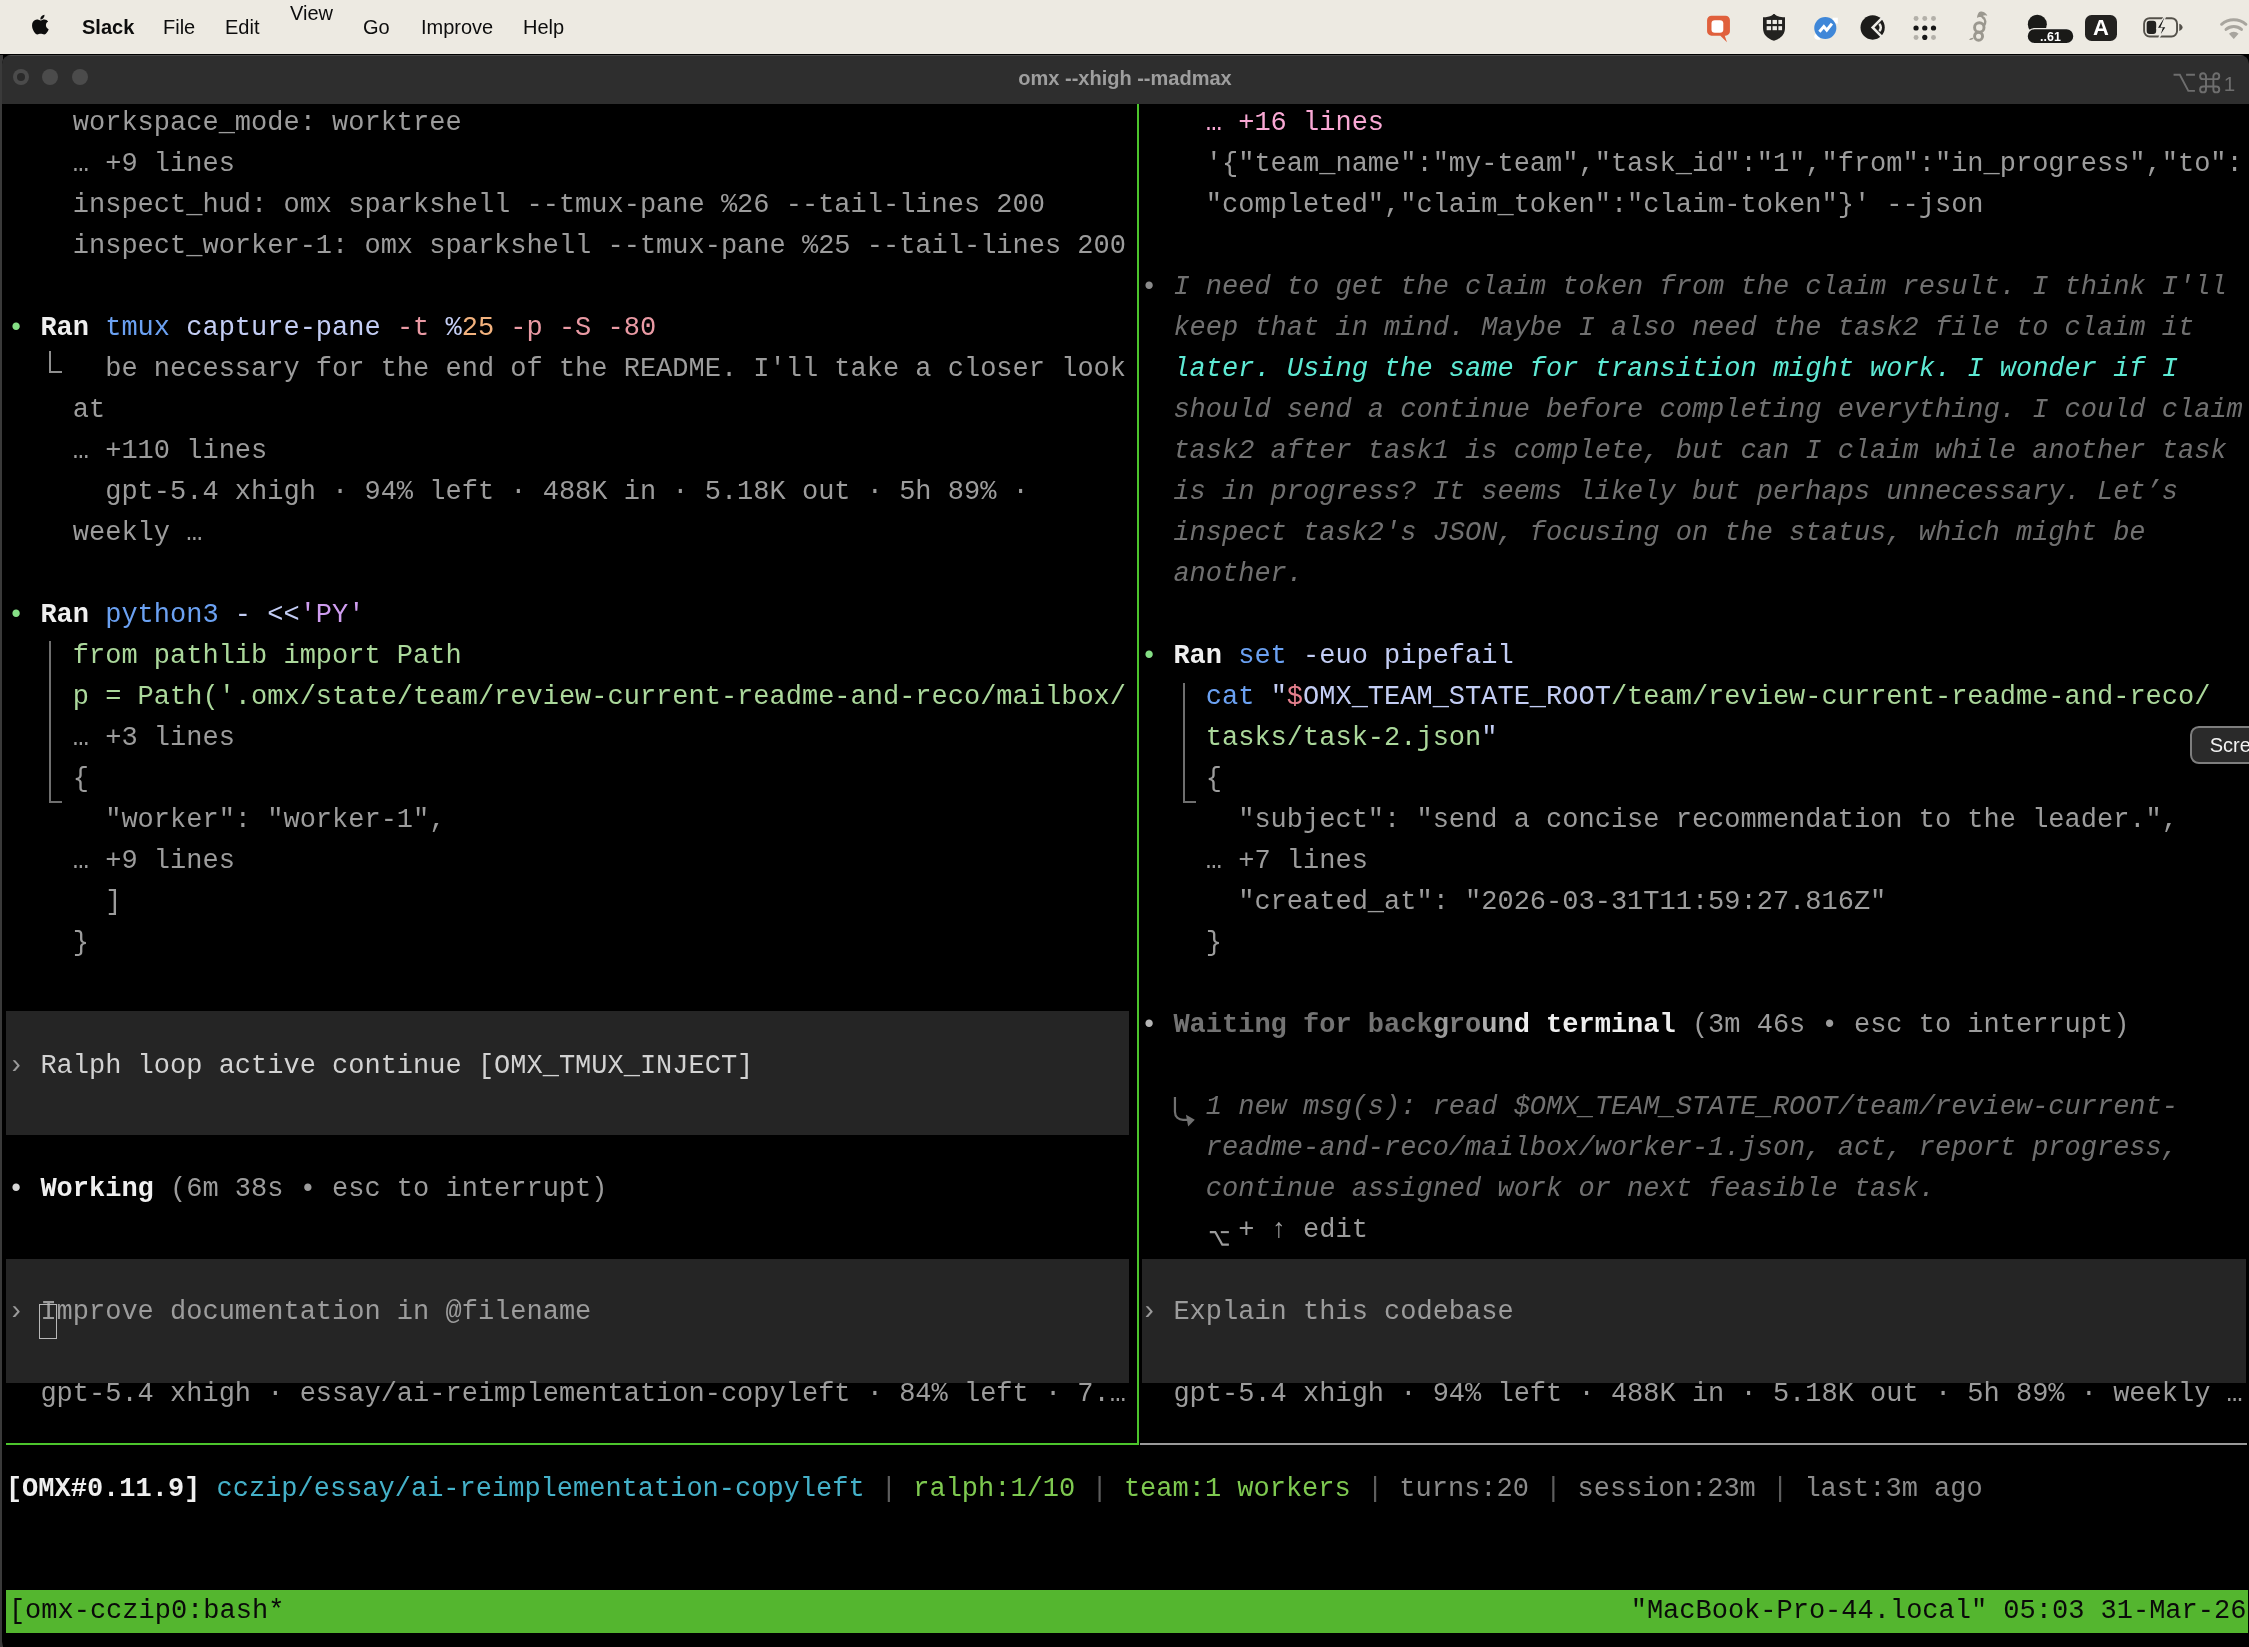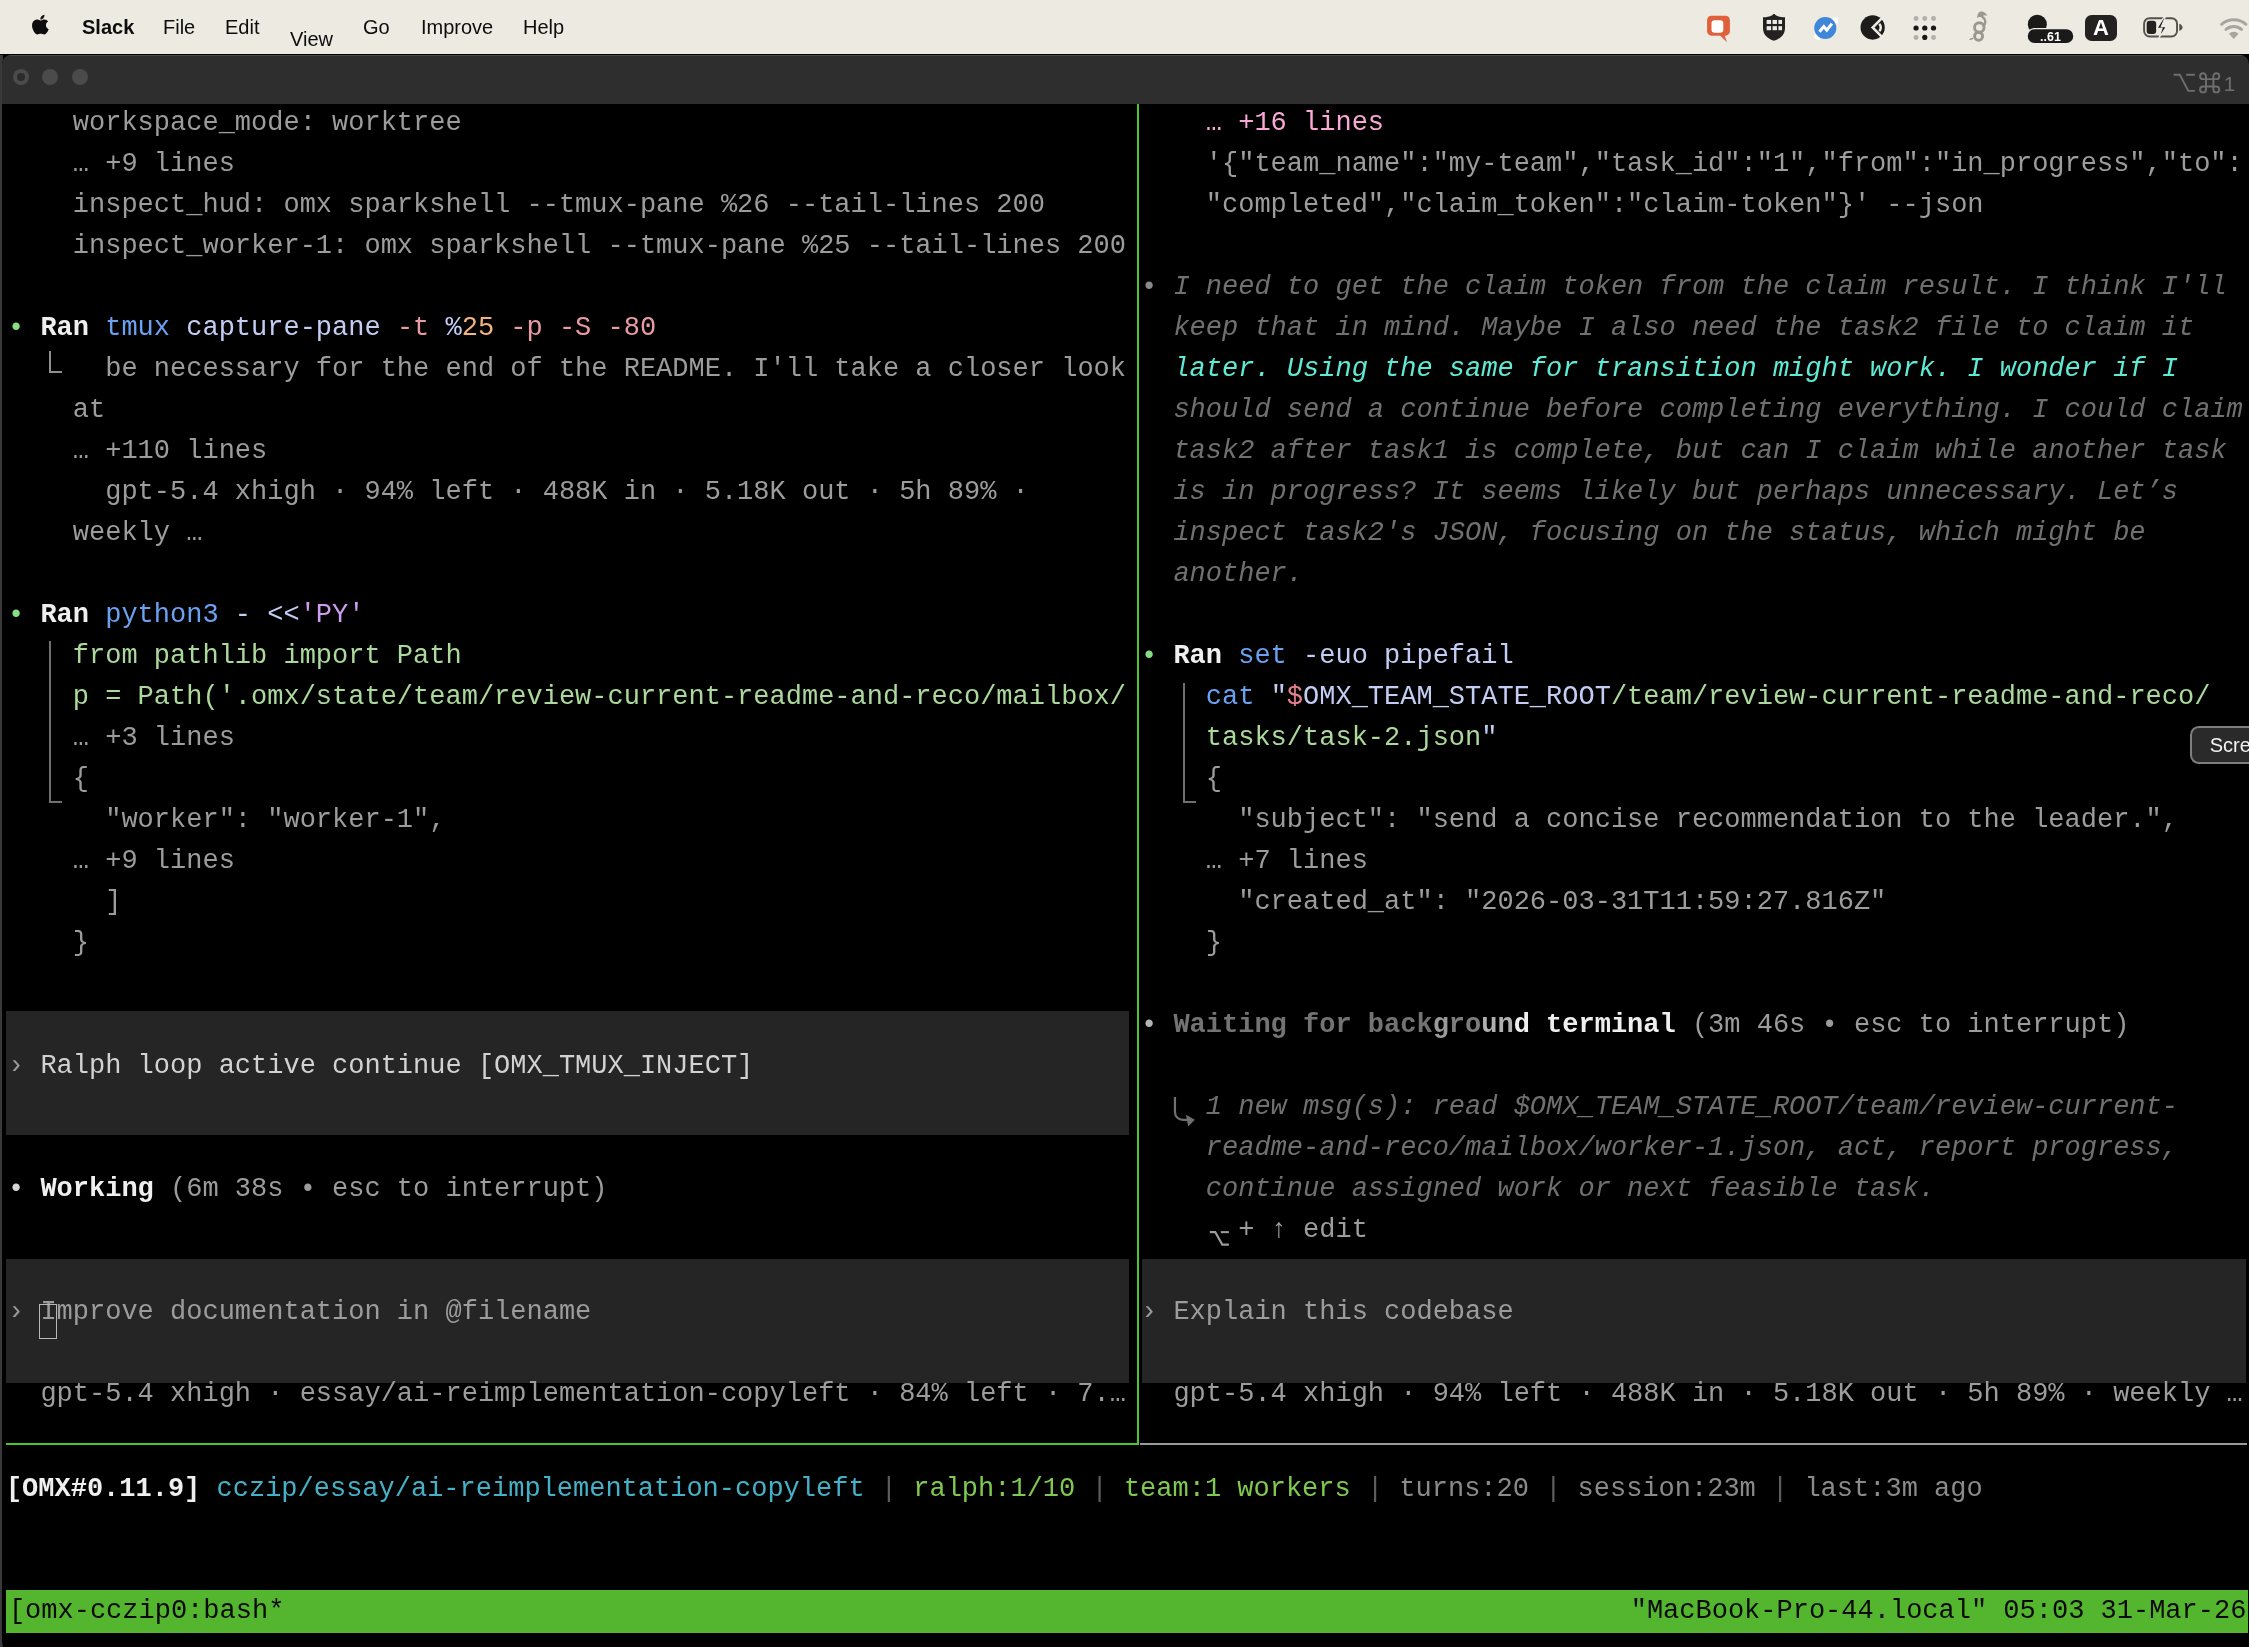--- a/index.html
+++ b/index.html
@@ -3,21 +3,21 @@
 html,body{margin:0;padding:0;width:2250px;height:1648px;background:#000;overflow:hidden}
 *{box-sizing:border-box}
 .abs{position:absolute}
 </style></head>
 <body>
 <div class="abs" style="left:0;top:0;width:2250px;height:54px;background:#edeae2"></div>
 <div class="abs" style="top:0;left:0;height:54px;font-family:'Liberation Sans',sans-serif;font-size:20px;color:#0d0d0d">
 <span class="abs" style="left:82px;top:15.5px;font-weight:bold">Slack</span>
 <span class="abs" style="left:163px;top:15.5px">File</span>
 <span class="abs" style="left:225px;top:15.5px">Edit</span>
-<span class="abs" style="left:290px;top:28px">View</span>
+<span class="abs" style="left:290px;top:2px">View</span>
 <span class="abs" style="left:363px;top:15.5px">Go</span>
 <span class="abs" style="left:421px;top:15.5px">Improve</span>
 <span class="abs" style="left:523px;top:15.5px">Help</span>
 </div>
 <svg class="abs" style="left:30px;top:14px" width="20.7" height="25" viewBox="0 0 170 200">
 <path fill="#0d0d0d" d="M150.37 130.25c-2.45 5.66-5.35 10.87-8.71 15.66-4.58 6.53-8.33 11.05-11.22 13.56-4.48 4.12-9.28 6.21-14.42 6.29-3.69 0-8.14-1.05-13.32-3.18-5.197-2.12-9.973-3.18-14.34-3.18-4.58 0-9.492 1.06-14.746 3.18-5.262 2.13-9.501 3.24-12.742 3.35-4.929.21-9.842-1.94-14.746-6.46-3.13-2.73-7.045-7.41-11.735-14.04-5.032-7.08-9.169-15.29-12.41-24.65-3.471-10.11-5.211-19.9-5.211-29.378 0-10.857 2.346-20.221 7.045-28.068 3.693-6.303 8.606-11.275 14.755-14.925s12.793-5.51 19.948-5.629c3.915 0 9.049 1.211 15.429 3.591 6.362 2.388 10.447 3.599 12.238 3.599 1.339 0 5.877-1.416 13.57-4.239 7.275-2.618 13.415-3.702 18.445-3.275 13.63 1.1 23.87 6.473 30.68 16.153-12.19 7.386-18.22 17.731-18.1 31.002.11 10.337 3.86 18.939 11.23 25.769 3.34 3.17 7.07 5.62 11.22 7.36-.9 2.61-1.85 5.11-2.86 7.51zM119.11 7.24c0 8.102-2.96 15.667-8.86 22.669-7.12 8.324-15.732 13.134-25.071 12.375a25.222 25.222 0 01-.188-3.07c0-7.778 3.386-16.102 9.399-22.908 3.002-3.446 6.82-6.311 11.45-8.597 4.62-2.252 8.99-3.497 13.1-3.737.12 1.083.17 2.166.17 3.268z"></path>
   </svg>
 <svg class="abs" style="left:1707px;top:14.8px" width="23" height="29.5" viewBox="0 0 31 40">
 <path d="M6 0h19a6 6 0 016 6v15a6 6 0 01-6 6h-1l3 9-9-9H6a6 6 0 01-6-6V6a6 6 0 016-6z" fill="#e0603c" transform="translate(0,1)"></path>
 <rect x="6" y="7" width="16" height="17" rx="4.5" fill="#fff"></rect>
@@ -89,20 +89,21 @@
 <path d="M13.5 21.5a9 9 0 0113 0l-6.5 7z" fill="#a8a59e"></path>
   </svg>
 
 <div class="abs" style="left:0;top:55px;width:3px;height:1593px;background:#3a3a3a"></div>
 <div class="abs" style="left:1.5px;top:55px;width:2247px;height:1597px;background:#000;border-radius:8.9px 8.9px 10.3px 10.3px;overflow:hidden">
   <div class="abs" style="left:0;top:0;width:2247px;height:49px;background:#2e2e2e;border-top:0.7px solid #4a4a4a"></div>
   <div class="abs" style="left:11px;top:14px;width:16px;height:16px;border-radius:50%;background:#4b4b4b"></div>
   <div class="abs" style="left:15px;top:18px;width:8px;height:8px;border-radius:50%;background:#2a2a2a"></div>
   <div class="abs" style="left:40px;top:14px;width:16px;height:16px;border-radius:50%;background:#4b4b4b"></div>
   <div class="abs" style="left:70px;top:14px;width:16px;height:16px;border-radius:50%;background:#4b4b4b"></div>
+  <div class="abs" style="left:0;top:11.8px;width:2247px;text-align:center;font:bold 20px 'Liberation Sans',sans-serif;color:#9e9e9e">omx --xhigh --madmax</div>
   <svg class="abs" style="right:8.9px;top:15.5px" width="68" height="23.6" viewBox="0 0 92 32">
 <g stroke="#6e6e6e" stroke-width="2.6" fill="none">
 <path d="M2 5h8.5L22 27h9M19 5h12"></path>
 <path d="M46 11h10M46 21h10M46 11v10M56 11v10M46 11V7a4 4 0 10-4 4h4M56 11V7a4 4 0 114 4h-4M46 21v4a4 4 0 11-4-4h4M56 21v4a4 4 0 104-4h-4"></path>
 </g>
 <text x="70" y="27" font-family="Liberation Sans" font-size="28" fill="#6e6e6e">1</text>
     </svg>
   <div class="abs" style="left:4.4px;top:956px;width:1123px;height:124px;background:#252525"></div>
   <div class="abs" style="left:4.4px;top:1204px;width:1123px;height:124px;background:#252525"></div>
   <div class="abs" style="left:1140px;top:1204px;width:1104px;height:124px;background:#252525"></div>

